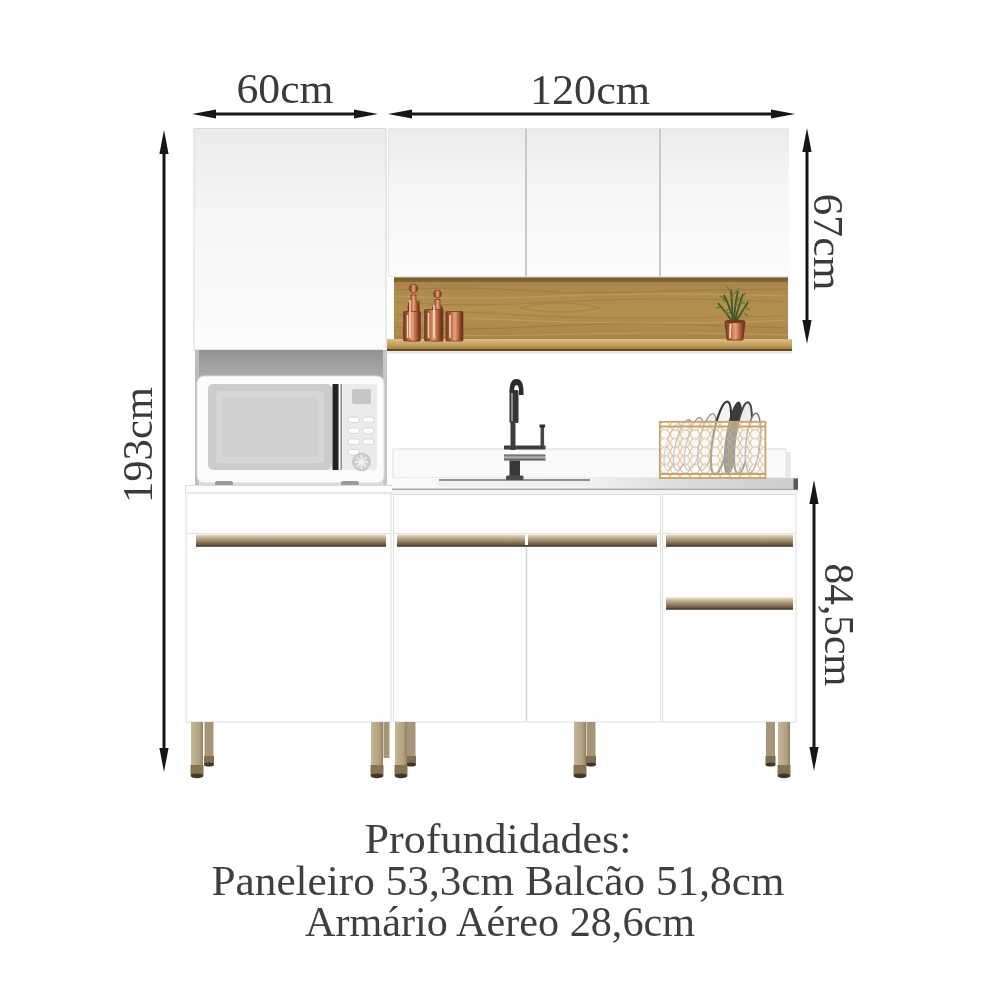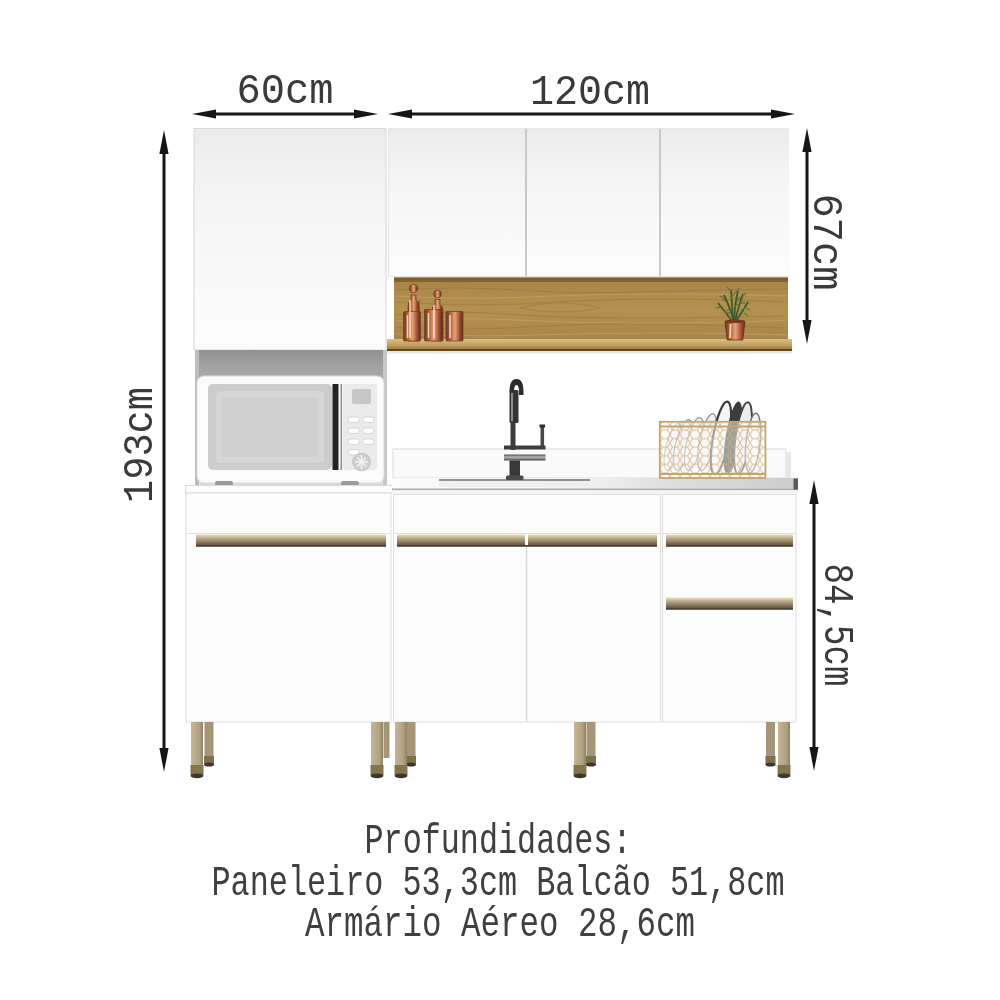--- a/index.html
+++ b/index.html
@@ -1,17 +1,17 @@
 <!DOCTYPE html>
 <html><head>
 <meta charset="utf-8">
 <style>
   html,body{margin:0;padding:0;background:#ffffff;}
   #stage{position:relative;width:1000px;height:1000px;background:#ffffff;overflow:hidden;
-         font-family:Liberation Mono, monospace;}
+         font-family:Liberation Serif, serif;}
   svg{display:block;}
 </style>
 </head>
 <body>
 <div id="stage">
 <svg width="1000" height="1000" viewBox="0 0 1000 1000" xmlns="http://www.w3.org/2000/svg">
 <defs>
   <linearGradient id="doorTop" x1="0" y1="0" x2="0" y2="1">
     <stop offset="0" stop-color="#ebebeb"></stop>
     <stop offset="0.35" stop-color="#f5f5f5"></stop>

